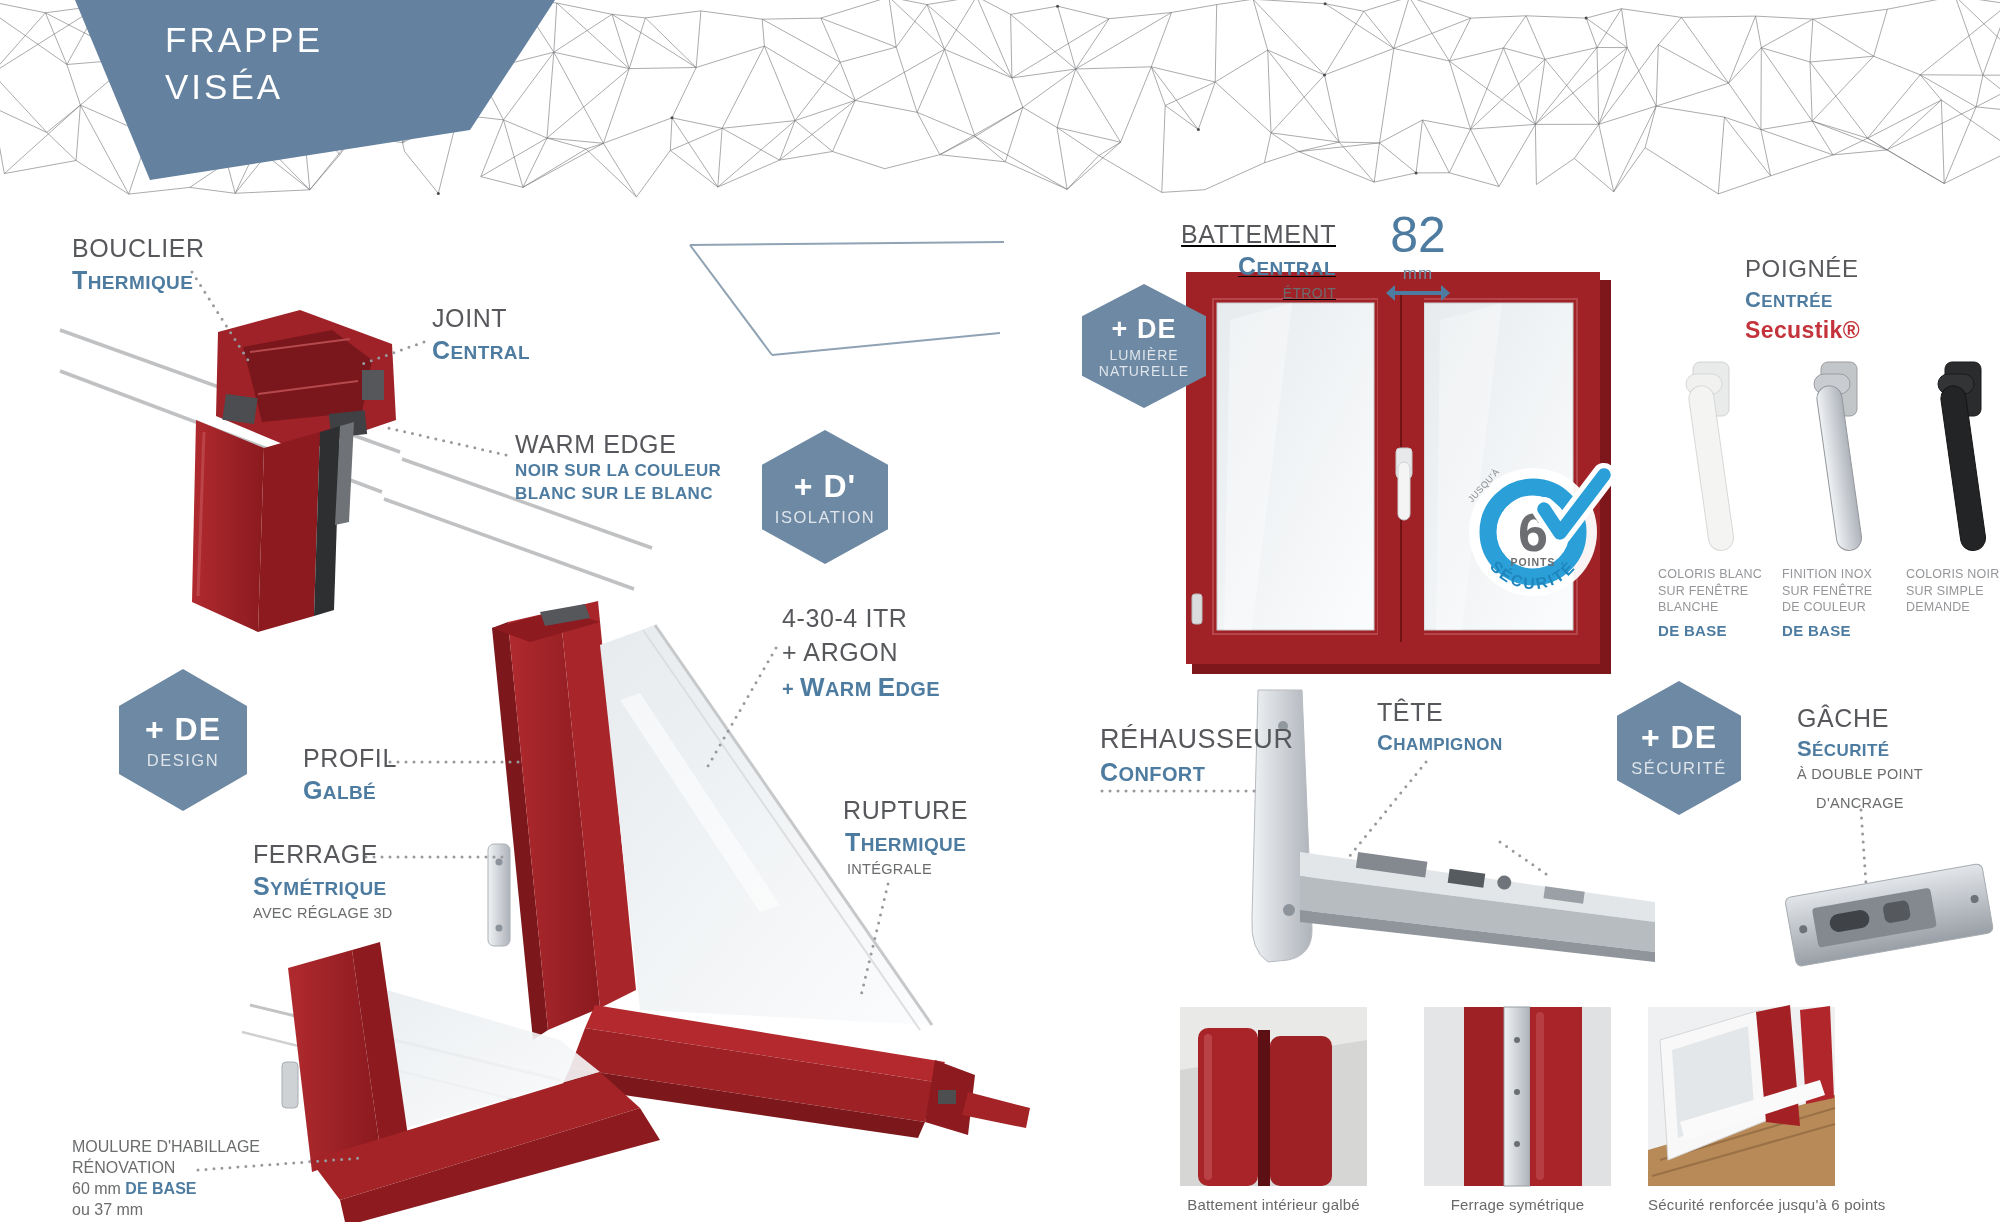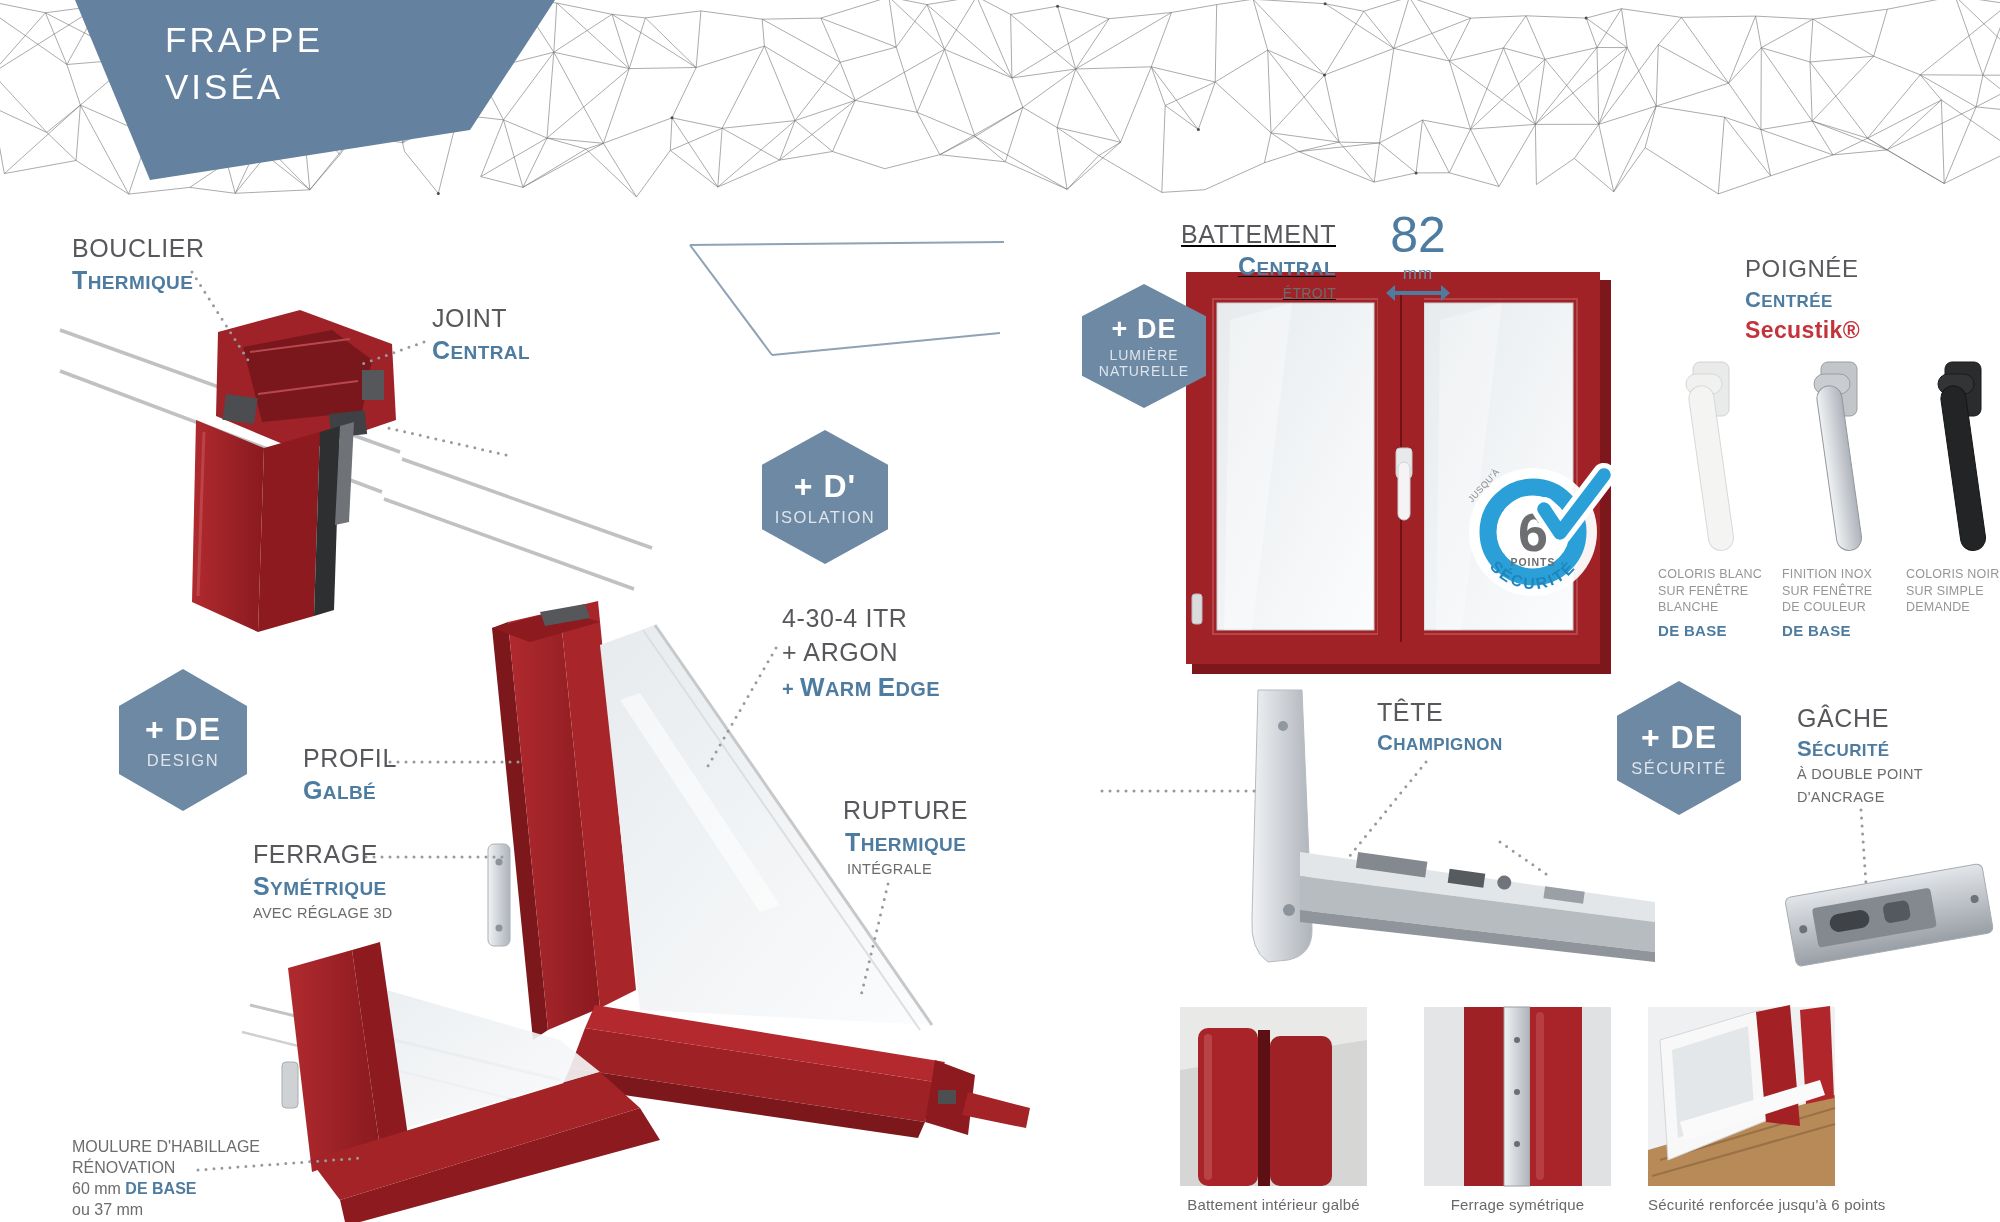--- a/index.html
+++ b/index.html
@@ -272,20 +272,25 @@
   <div class="abs z3" style="left:72px;top:234px;">
     <div class="lbl-main">BOUCLIER</div>
     <div class="lbl-sub">THERMIQUE</div>
   </div>
 
   <div class="abs z3" style="left:432px;top:304px;">
     <div class="lbl-main">JOINT</div>
     <div class="lbl-sub">CENTRAL</div>
   </div>
 
+  <div class="abs z3" style="left:515px;top:430px;">
+    <div class="lbl-main">WARM EDGE</div>
+    <div class="plain-sub">NOIR SUR LA COULEUR</div>
+    <div class="plain-sub">BLANC SUR LE BLANC</div>
+  </div>
 
 
   <div class="hex abs" style="left:762px;top:430px;width:126px;height:134px;">
     <div class="big">+ D'</div>
     <div class="small">ISOLATION</div>
   </div>
 
   <div class="hex abs" style="left:119px;top:669px;width:128px;height:142px;">
     <div class="big">+ DE</div>
     <div class="small">DESIGN</div>
@@ -394,31 +399,35 @@
     <text font-size="16" font-weight="bold" fill="#1f86bd" letter-spacing="2.5">
       <textPath href="#arcBottom" startOffset="50%" text-anchor="middle">SÉCURITÉ</textPath>
     </text>
     <text x="24" y="56" font-size="9" fill="#8a8c8e" letter-spacing=".5" transform="rotate(-48 24 56)">JUSQU'À</text>
     <g>
       <path d="M96,62 L112,86 L156,28" fill="none" stroke="#ffffff" stroke-width="24" stroke-linecap="round" stroke-linejoin="round"></path>
       <path d="M96,62 L112,86 L156,28" fill="none" stroke="#2b9fd8" stroke-width="13.5" stroke-linecap="round" stroke-linejoin="round"></path>
     </g>
   </svg>
 
+  <div class="abs z3" style="left:1100px;top:724px;">
+    <div class="lbl-main" style="font-size:27px;">RÉHAUSSEUR</div>
+    <div class="lbl-sub" style="font-size:20px;">CONFORT</div>
+  </div>
 
   <div class="abs z3" style="left:1377px;top:698px;">
     <div class="lbl-main">TÊTE</div>
     <div class="lbl-sub sm">CHAMPIGNON</div>
   </div>
 
   <div class="abs z3" style="left:1797px;top:704px;">
     <div class="lbl-main">GÂCHE</div>
     <div class="lbl-sub sm">SÉCURITÉ</div>
     <div class="lbl-note">À DOUBLE POINT</div>
-    <div class="lbl-note" style="margin-top:7px;">D'ANCRAGE</div>
+    <div class="lbl-note" style="margin-top:13px;text-align:center;">D'ANCRAGE</div>
   </div>
 
 
   <div class="abs z3 photo-cap" style="left:1180px;top:1196px;width:187px;">Battement intérieur galbé</div>
   <div class="abs z3 photo-cap" style="left:1424px;top:1196px;width:187px;">Ferrage symétrique</div>
   <div class="abs z3 photo-cap" style="left:1648px;top:1196px;width:187px;">Sécurité renforcée jusqu'à 6 points</div>
 
 </div>
 
 </body></html>

